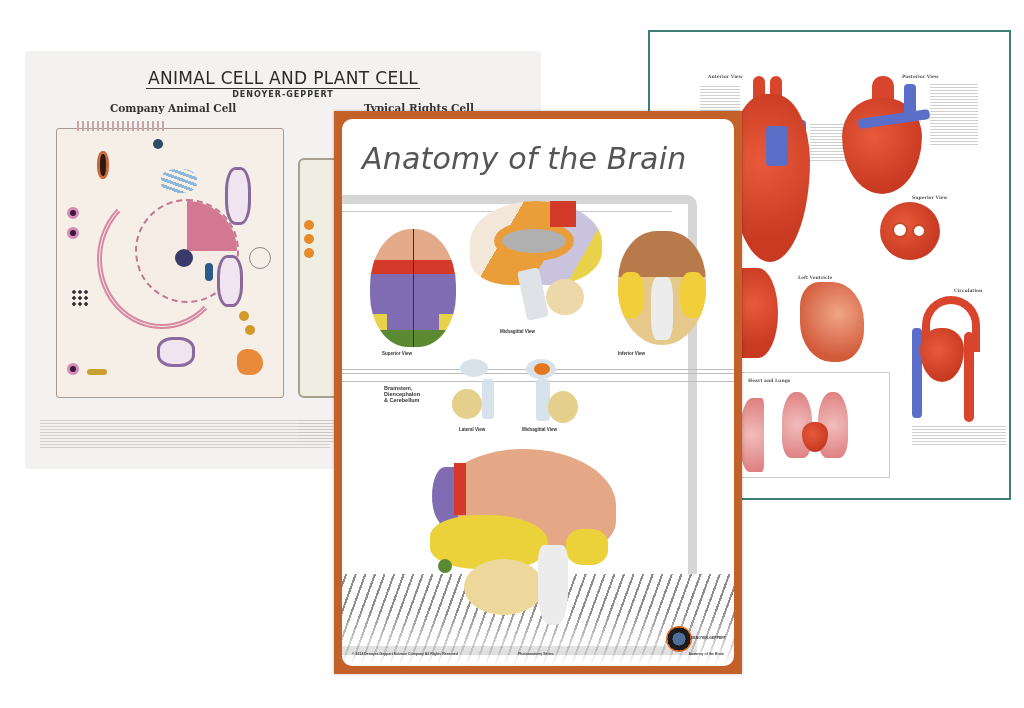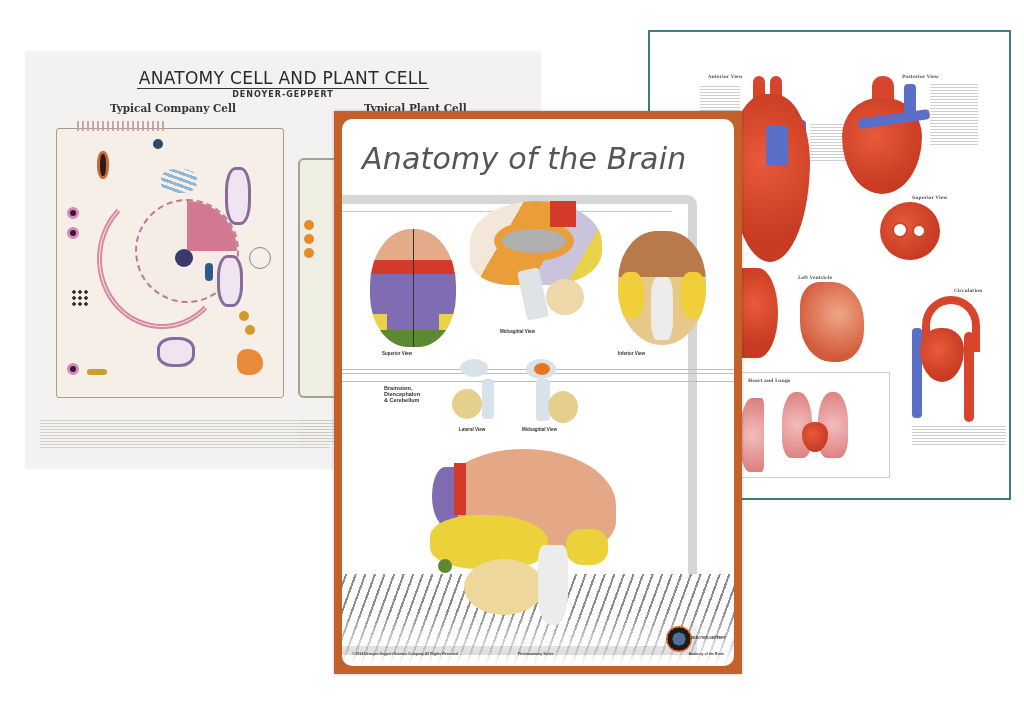--- a/index.html
+++ b/index.html
@@ -112,24 +112,24 @@
     border-radius: 50%; background: radial-gradient(circle, #4f6f9a 0 35%, #1c1c1c 36% 62%, #e2681e 63%);
   }
   .logo-text {
     position: absolute; right: 8px; bottom: 26px; font-size: 3.5px; font-weight: bold; color: #333; line-height: 4px;
   }
 </style>
 </head>
 <body>
 
 <div class="cell-poster">
-  <div class="cell-title"><span>ANATOMY CELL AND PLANT CELL</span></div>
+  <div class="cell-title"><span>ANIMAL CELL AND PLANT CELL</span></div>
   <div class="cell-brand">DENOYER-GEPPERT</div>
-  <div class="cell-sub1">Typical Company Cell</div>
-  <div class="cell-sub2">Typical Plant Cell</div>
+  <div class="cell-sub1">Company Animal Cell</div>
+  <div class="cell-sub2">Typical Rights Cell</div>
 
   <div class="cell-diagram">
 
     <div style="position:absolute;left:20px;top:-8px;width:90px;height:10px;background:repeating-linear-gradient(90deg,#c9a6a6 0 2px,transparent 2px 5px);"></div>
 
     <div class="organelle" style="left:78px;top:70px;width:104px;height:104px;border:2px dashed #c07890;background:#f6ece6;"></div>
     <div style="position:absolute;left:130px;top:72px;width:50px;height:50px;background:#d27892;border-radius:0 50px 0 0;"></div>
     <div class="organelle" style="left:118px;top:120px;width:18px;height:18px;background:#3a3a6a;"></div>
 
     <div class="organelle" style="left:40px;top:60px;width:130px;height:140px;border:5px double #d889a2;border-right-color:transparent;border-top-color:transparent;"></div>

